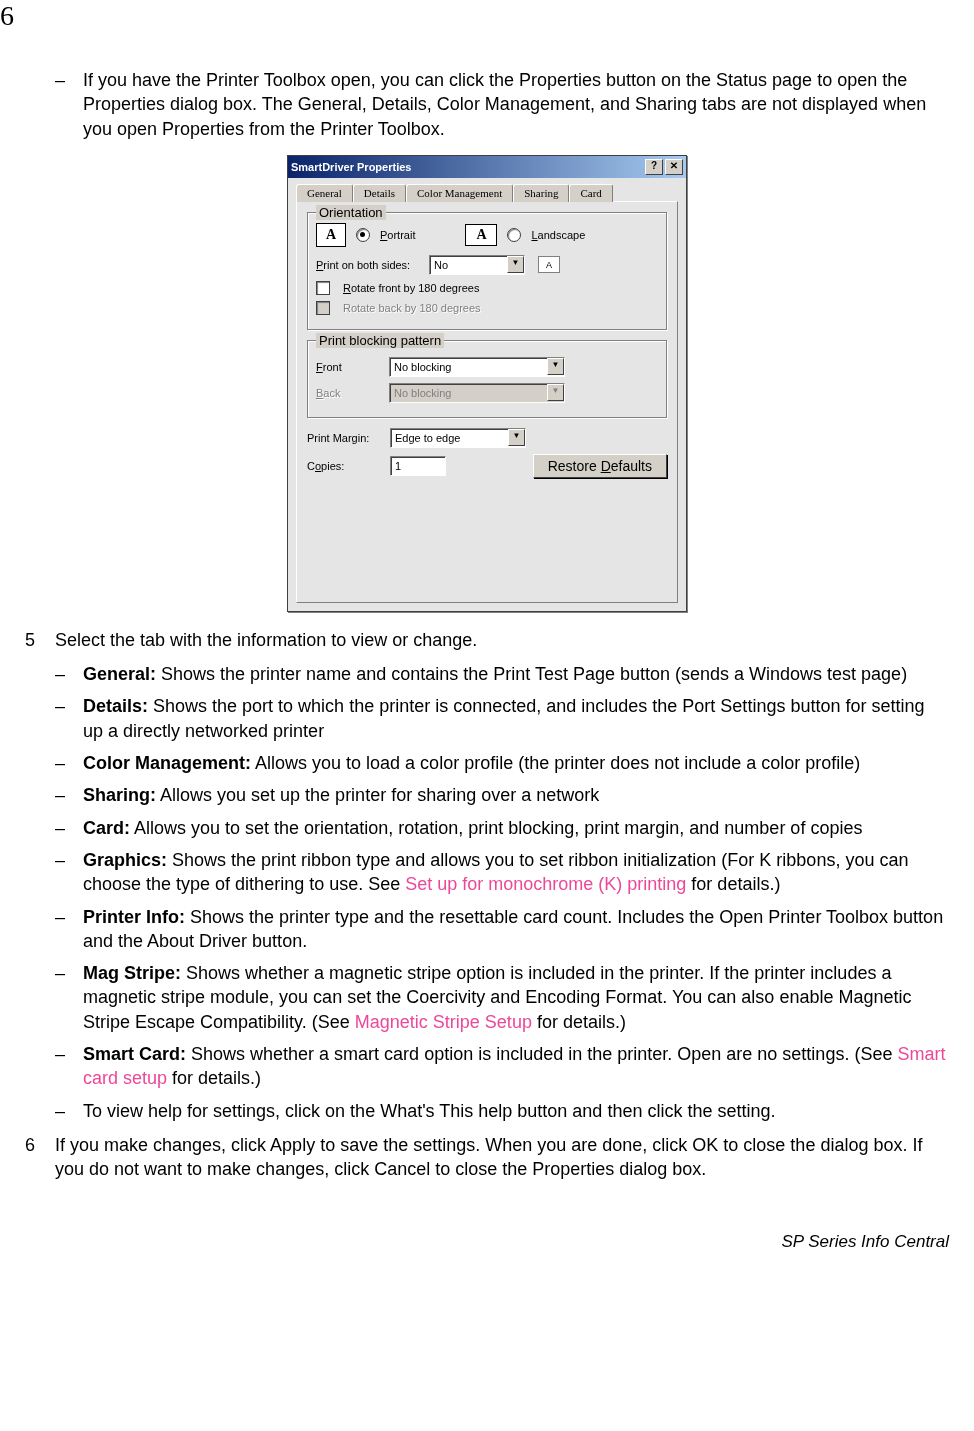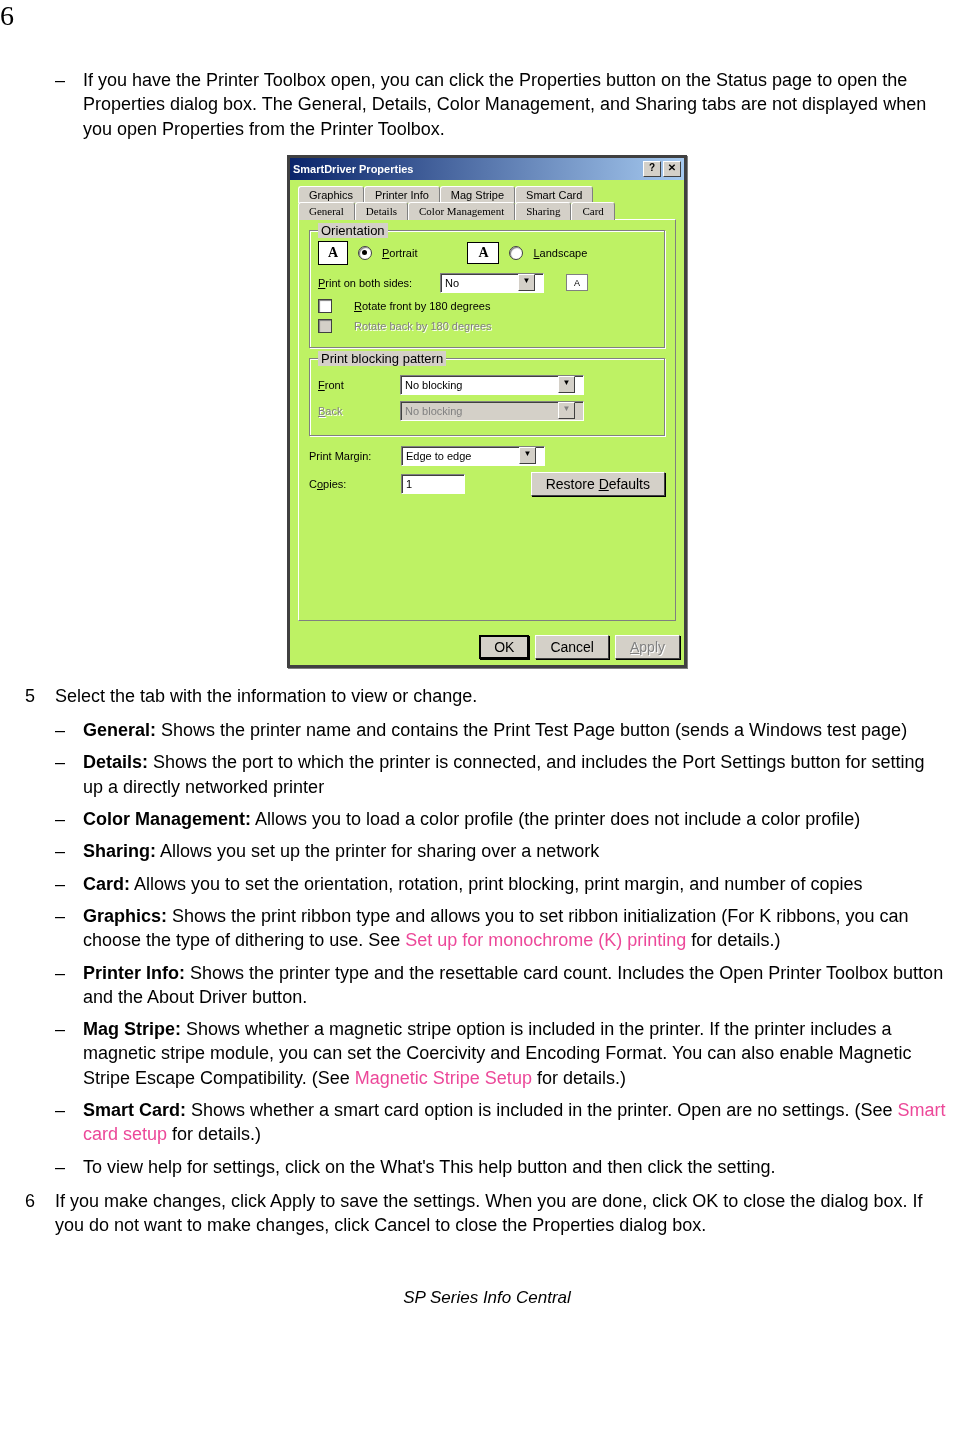--- a/index.html
+++ b/index.html
@@ -50,22 +50,22 @@
     flex-shrink: 0;
   }
   .num-item .txt {
     flex: 1;
   }
   .dialog-figure {
     margin: 14px auto 16px auto;
     width: 400px;
   }
   .win-dialog {
-    border: 3px solid #404040;
-    background: #bef264;
+    border: 1px solid #404040;
+    background: #e5e5e5;
     font-family: Tahoma, "MS Sans Serif", sans-serif;
     font-size: 11px;
     box-shadow: 1px 1px 0 #808080;
   }
   .win-titlebar {
     background: linear-gradient(to right, #0a246a, #a6caf0);
     color: #fff;
     font-weight: bold;
     padding: 2px 3px;
     display: flex;
@@ -175,32 +175,32 @@
     box-shadow: inset 1px 1px 1px #808080;
   }
   .chk.disabled { background: #d4d0c8; }
   .dropdown, .textbox {
     border: 1px solid;
     border-color: #808080 #fff #fff #808080;
     background: #fff;
     height: 18px;
     display: inline-flex;
     align-items: center;
-    padding: 0 8px 0 4px;
+    padding: 0 0 0 4px;
     box-shadow: inset 1px 1px 0 #404040;
     font-size: 11px;
   }
   .dropdown.disabled { background: #d4d0c8; color: #808080; }
   .dropdown .ddbtn {
     width: 15px; height: 15px; margin-left: auto;
     background: #d4d0c8;
     border: 1px solid; border-color: #fff #404040 #404040 #fff;
     font-size: 8px; text-align: center; line-height: 12px;
   }
-  .frow { display: flex; align-items: center; gap: 22px; margin: 6px 0; font-size:11px;}
+  .frow { display: flex; align-items: center; gap: 13px; margin: 6px 0; font-size:11px;}
   .frow .flab { width: 100px; }
   .frow .flab.short { width: 60px; }
   .win-btn {
     background: #d4d0c8; border: 1px solid;
     border-color: #fff #404040 #404040 #fff;
     padding: 3px 14px; font-size: 14px;
     box-shadow: 1px 1px 0 #000;
   }
   .win-btn.default { border: 2px solid #000; padding: 2px 13px; }
   .win-btn.disabled { color: #808080; text-shadow: 1px 1px 0 #fff; }
@@ -218,21 +218,21 @@
     font-family: Verdana, Geneva, sans-serif;
     font-size: 26px;
     font-style: italic;
     font-weight: normal;
     margin: 22px 0 8px 0;
   }
   .footer {
     font-family: Verdana, Geneva, sans-serif;
     font-style: italic;
     font-size: 17px;
-    text-align: center;
+    text-align: right;
     margin-top: 50px;
   }
   .bold { font-weight: bold; }
   .mini-card {
     width:20px;height:15px;border:1px solid #808080;background:#fff;
     display:inline-flex;align-items:center;justify-content:center;font-size:9px;
   }
 </style>
 </head>
 <body>
@@ -252,26 +252,20 @@
     <div class="dialog-figure">
       <div class="win-dialog">
         <div class="win-titlebar">
           <span>SmartDriver Properties</span>
           <div class="titlebtns">
             <div class="win-titlebtn">?</div>
             <div class="win-titlebtn">✕</div>
           </div>
         </div>
         <div class="tabs-area">
-          <div class="tab-row">
-            <div class="tab">Graphics</div>
-            <div class="tab">Printer Info</div>
-            <div class="tab">Mag Stripe</div>
-            <div class="tab">Smart Card</div>
-          </div>
           <div class="tab-row row2">
             <div class="tab">General</div>
             <div class="tab">Details</div>
             <div class="tab">Color Management</div>
             <div class="tab">Sharing</div>
             <div class="tab active">Card</div>
           </div>
           <div class="tab-body">
 
             <div class="fieldset">
@@ -336,25 +330,20 @@
               <div class="textbox" style="width:50px">
                 <span>1</span>
               </div>
               <div style="margin-left:auto">
                 <div class="win-btn">Restore <span class="u">D</span>efaults</div>
               </div>
             </div>
 
           </div>
         </div>
-        <div class="bottom-btns">
-          <div class="win-btn default">OK</div>
-          <div class="win-btn">Cancel</div>
-          <div class="win-btn disabled"><span class="u">A</span>pply</div>
-        </div>
       </div>
     </div>
 
     <div class="num-item">
       <div class="num">5</div>
       <div class="txt">Select the tab with the information to view or change.</div>
     </div>
 
     <div class="indent-list">
       <div class="dash-item">

